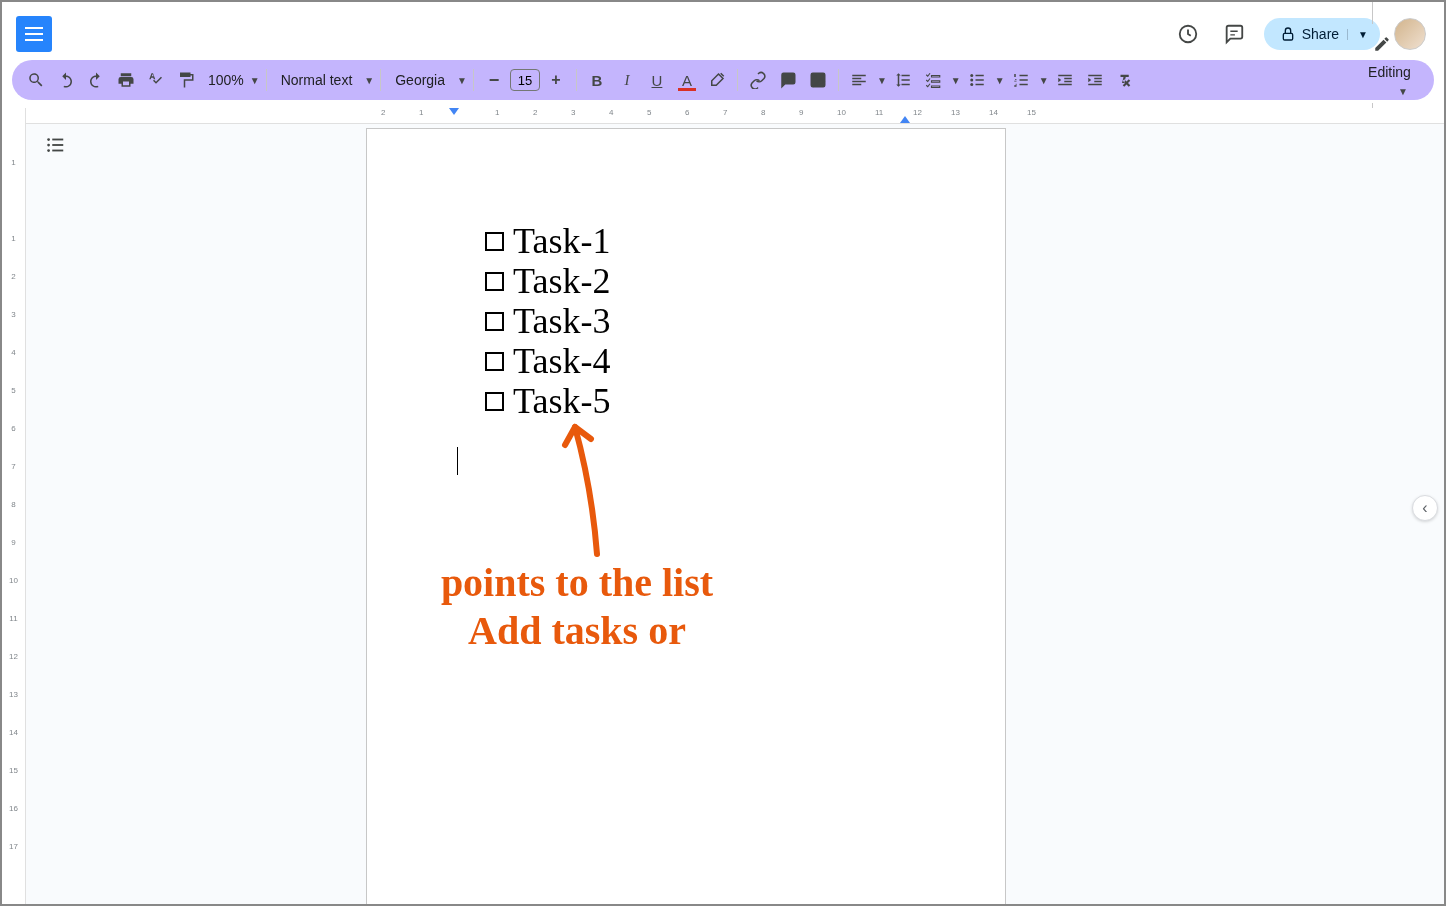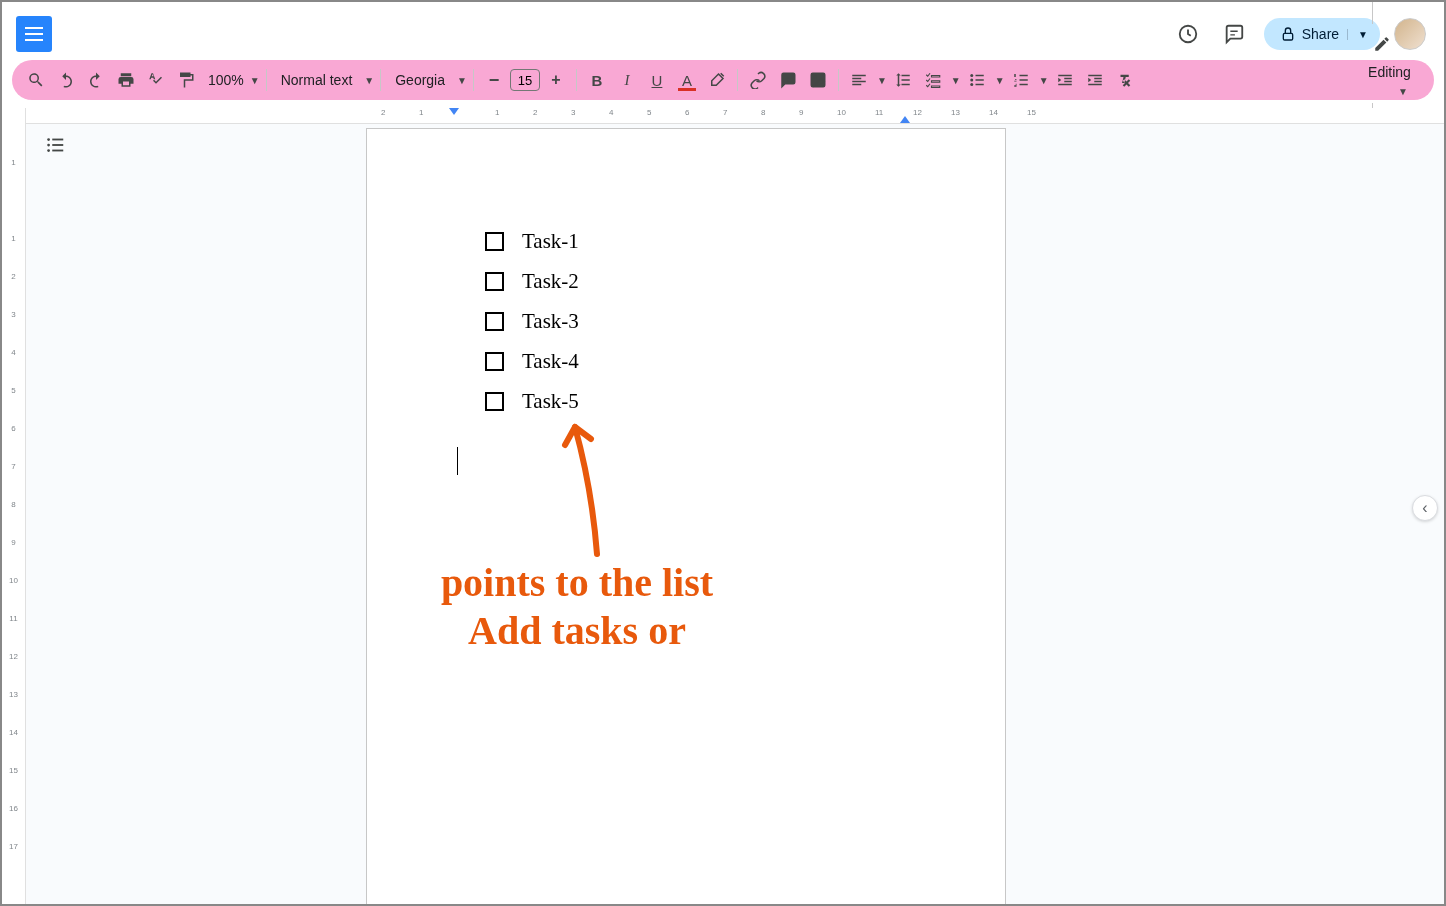--- a/index.html
+++ b/index.html
@@ -66,21 +66,21 @@
   font-weight: 500;
 }
 .share-main { display: flex; align-items: center; gap: 6px; }
 .avatar {
   width: 32px; height: 32px; border-radius: 50%;
   background: linear-gradient(135deg,#d2b48c,#f0e0d0);
   border: 1px solid #ccc;
 }
 .toolbar-wrap { padding: 0 10px 8px 10px; }
 .toolbar {
-  background: #f9a8d4;
+  background: #c4b5fd;
   border-radius: 40px;
   height: 40px;
   display: flex;
   align-items: center;
   padding: 0 10px;
   gap: 2px;
 }
 .toolbar .tbtn {
   min-width: 28px; height: 28px;
   display: flex; align-items: center; justify-content: center;
@@ -160,21 +160,21 @@
 .page {
   position: absolute;
   top: 20px;
   left: 340px;
   width: 640px;
   height: 820px;
   background: #fff;
   border: 1px solid #c7c7c7;
 }
 .tasks { position: absolute; top: 92px; left: 118px; font-family: Georgia, serif; }
-.task-row { display: flex; align-items: center; gap: 18px; height: 40px; font-size: 21px; color: #000; }
+.task-row { display: flex; align-items: center; gap: 9px; height: 40px; font-size: 36px; color: #000; }
 .checkbox {
   width: 19px; height: 19px; border: 2px solid #000;
 }
 .cursor-caret {
   position:absolute; top:318px; left:90px; width:1px; height:28px; background:#000;
 }
 .annotation {
   position: absolute;
   top: 430px; left: 0px; width: 420px;
   font-family: "Comic Sans MS","Segoe Script",cursive;

